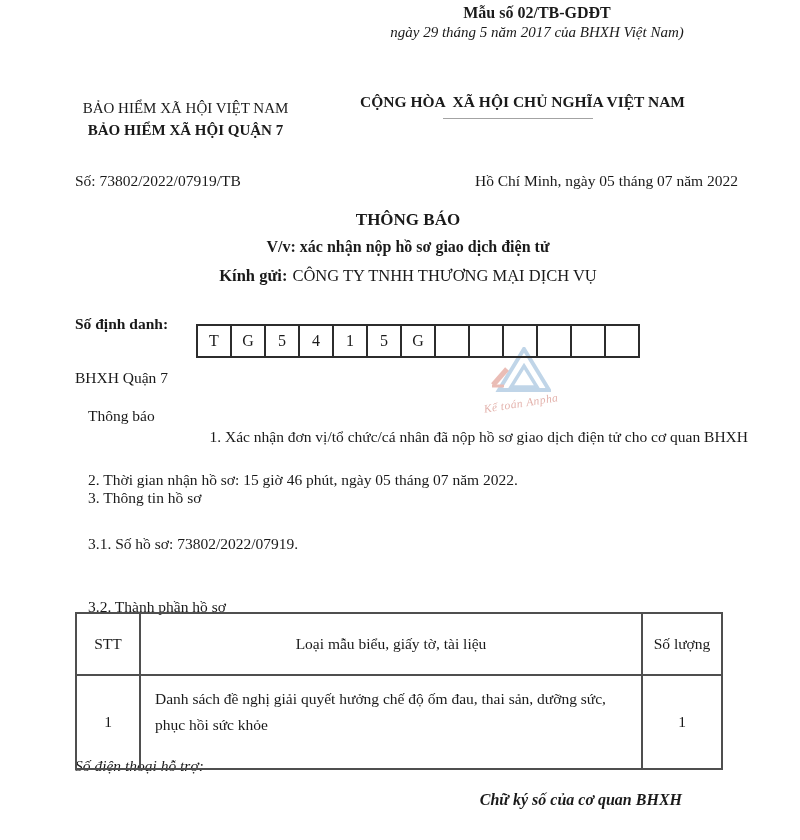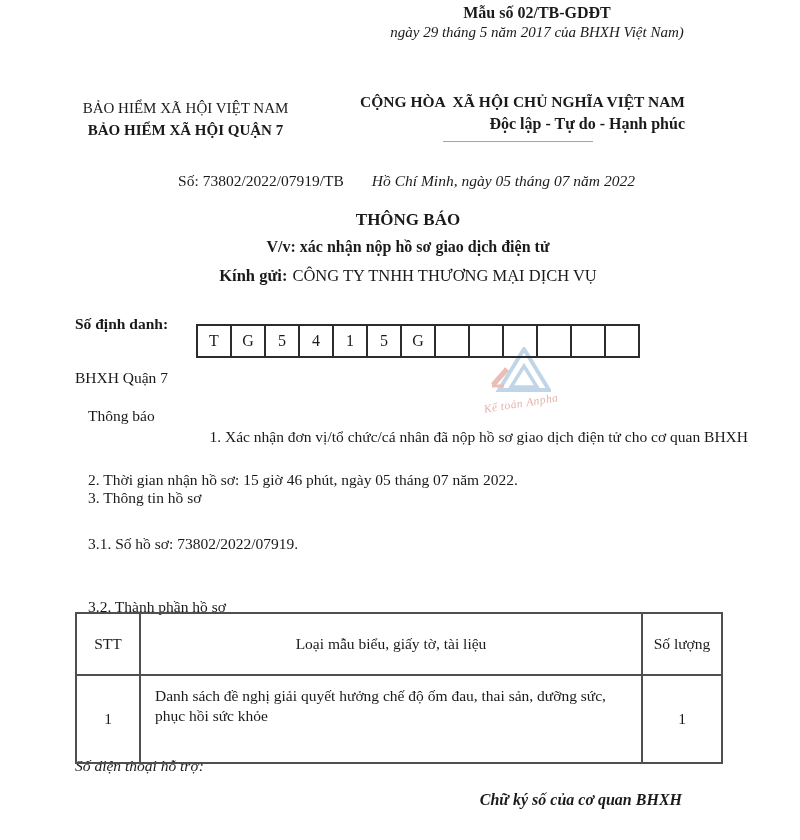--- a/index.html
+++ b/index.html
@@ -19,22 +19,22 @@
   .issuer{top:97px;left:78px;width:215px;text-align:center;font-size:15px;line-height:22px;}
   .issuer .i2{font-weight:bold;}
 
   
   .national{top:92px;left:350px;width:335px;text-align:right;}
   .national .n1{font-weight:bold;font-size:15.5px;line-height:19px;white-space:pre-wrap;}
   .national .n2{font-weight:bold;font-size:16px;line-height:20px;margin-top:3px;}
   .motto-rule{width:150px;border-top:1.5px solid #a3a3a3;margin:7px auto 0;}
 
   
-  .ref-line{top:172px;left:75px;width:663px;display:flex;justify-content:center;font-size:15.5px;}
-  .ref-line .date{font-style:italic;margin-left:28px;}
+  .ref-line{top:172px;left:75px;width:663px;display:flex;justify-content:space-between;font-size:15.5px;}
+  .ref-line .date{margin-left:28px;}
 
   
   .doc-title{top:209px;left:8px;width:800px;text-align:center;}
   .doc-title .t1{font-weight:bold;font-size:17px;line-height:21px;}
   .doc-title .t2{font-weight:bold;font-size:16px;line-height:20px;margin-top:7px;}
   .doc-title .t3{font-size:16.5px;line-height:20px;margin-top:9px;}
   .doc-title .t3 .lbl{font-weight:bold;}
   .doc-title .t3 .rcp{margin-left:5px;}
 
   
@@ -69,21 +69,21 @@
     border:2px solid #4f4f4f;font-weight:normal;font-size:15.5px;
     background:transparent;
   }
   .doc-table th{height:52px;text-align:center;padding:4px 6px;}
   .col-stt{width:50px;}
   .col-desc{width:488px;}
   .col-qty{width:66px;}
   .doc-table td{height:72px;}
   .doc-table td.center{text-align:center;vertical-align:middle;}
   .doc-table td.desc{
-    text-align:left;vertical-align:top;padding:10px 20px 4px 14px;line-height:20px;margin-top:28px;
+    text-align:left;vertical-align:top;padding:10px 20px 10px 14px;line-height:26px;margin-top:28px;
   }
 
   
   .support{top:757px;left:75px;font-style:italic;font-size:15.5px;}
   .signature{top:791px;left:0;width:682px;text-align:right;font-weight:bold;font-style:italic;font-size:16px;}
 </style>
 </head>
 <body>
 
 <div class="abs form-meta">
@@ -91,21 +91,20 @@
   <div class="fm3">ngày 29 tháng 5 năm 2017 của BHXH Việt Nam)</div>
 </div>
 
 <div class="abs issuer">
   <div class="i1">BẢO HIỂM XÃ HỘI VIỆT NAM</div>
   <div class="i2">BẢO HIỂM XÃ HỘI QUẬN 7</div>
 </div>
 
 <div class="abs national">
   <div class="n1">CỘNG HÒA  XÃ HỘI CHỦ NGHĨA VIỆT NAM</div>
-  <div class="n2">Độc lập - Tự do - Hạnh phúc</div>
   <div class="motto-rule"></div>
 </div>
 
 <div class="abs ref-line">
   <span class="num">Số: 73802/2022/07919/TB</span>
   <span class="date">Hồ Chí Minh, ngày 05 tháng 07 năm 2022</span>
 </div>
 
 <div class="abs doc-title">
   <div class="t1">THÔNG BÁO</div>

